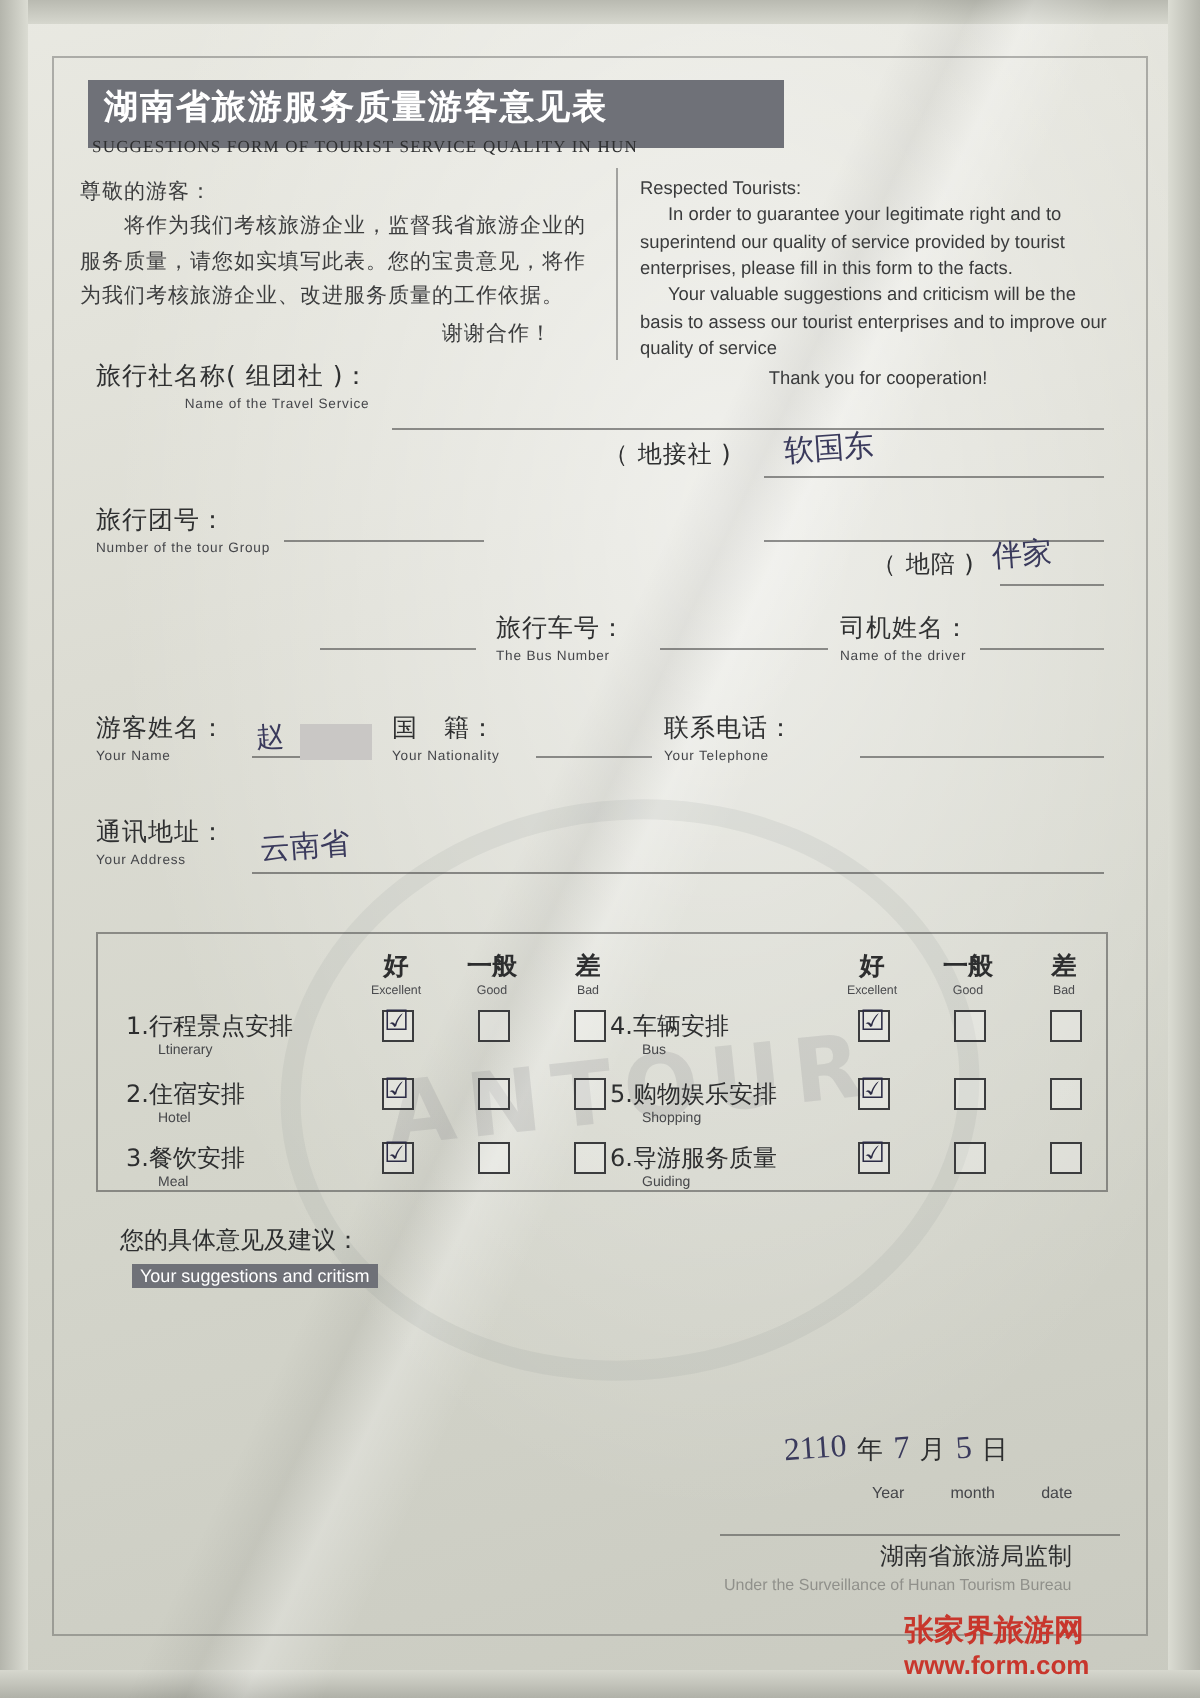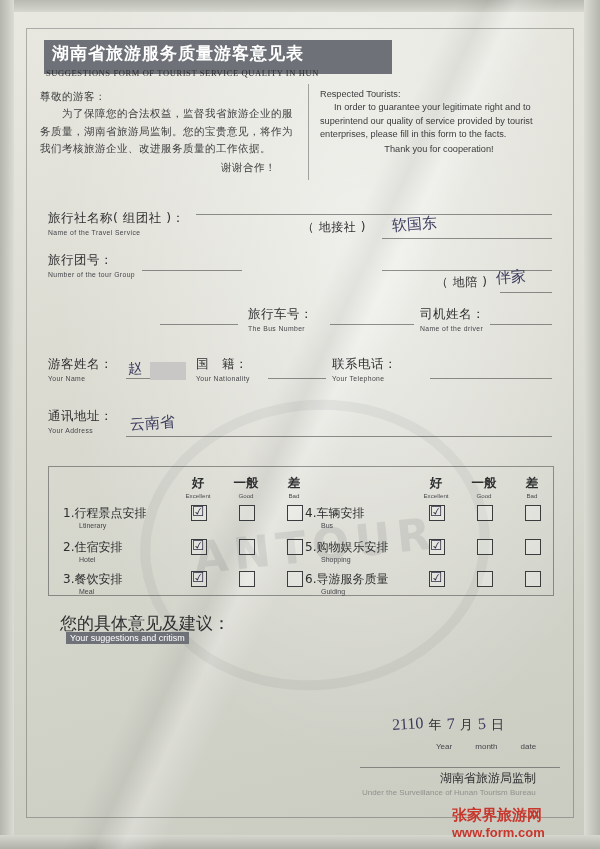--- a/index.html
+++ b/index.html
@@ -96,21 +96,21 @@
   .item-en{font-size:7px;color:#46474a;font-family:"Liberation Sans",sans-serif;white-space:nowrap;}
   .cb{
     position:absolute;width:14px;height:14px;
     border:1px solid #3b3c3e;background:rgba(255,255,255,0.25);
   }
   .tick{
     position:absolute;font-size:14px;line-height:13px;color:#2b2b45;
     font-family:"DejaVu Sans",sans-serif;
   }
 
-  .sugg-cn{position:absolute;left:60px;top:612px;font-size:17px;color:#2d2e2f;font-family:Liberation Mono, monospace;}
+  .sugg-cn{position:absolute;left:60px;top:612px;font-size:12px;color:#2d2e2f;font-family:Liberation Mono, monospace;}
   .sugg-en{
     position:absolute;left:66px;top:632px;padding:1px 4px;
     font-size:9px;color:#ffffff;background:#6f7178;
     font-family:"Liberation Sans",sans-serif;
   }
 
   .date-row{position:absolute;left:392px;top:714px;}
   .date-cn{font-size:13px;color:#2d2e2f;}
   .date-en{font-size:8px;color:#45464a;font-family:"Liberation Sans",sans-serif;}
 
@@ -135,33 +135,34 @@
 
   <div class="watermark">ANTOUR</div>
   <div class="frame"></div>
 
   <div class="title-bar"></div>
   <div class="title-cn">湖南省旅游服务质量游客意见表</div>
   <div class="title-en">SUGGESTIONS FORM OF TOURIST SERVICE QUALITY IN HUN</div>
 
   <div class="intro-cn">
     <span>尊敬的游客：</span>
-    <span class="ind">为了保障您的合法权益，监督我省旅游企业的服务质量，湖南省旅游局监制。您的宝贵意见，将作为我们考核旅游企业、改进服务质量的工作依据。</span>
+    <span class="ind">将作为我们考核旅游企业，监督我省旅游企业的服务质量，请您如实填写此表。您的宝贵意见，将作为我们考核旅游企业、改进服务质量的工作依据。</span>
     <span class="thanks">谢谢合作！</span>
   </div>
 
   <div class="vdiv"></div>
 
   <div class="intro-en">
     <span>Respected Tourists:</span>
     <span class="ind">In order to guarantee your legitimate right and to superintend our quality of service provided by tourist enterprises, please fill in this form to the facts.</span>
+    <span class="ind">Your valuable suggestions and criticism will be the basis to assess our tourist enterprises and to improve our quality of service</span>
     <span class="thanks">Thank you for cooperation!</span>
   </div>
 
-  <div class="row" style="left:48px;top:210px;">
+  <div class="row" style="left:48px;top:180px;text-align:right;">
     <div class="lbl-cn">旅行社名称( 组团社 )：</div>
     <div class="lbl-en" style="margin-top:2px;">Name  of  the  Travel  Service</div>
   </div>
   <div class="line" style="left:196px;top:214px;width:356px;"></div>
   <div class="lbl-cn" style="position:absolute;left:302px;top:219px;font-size:12px;">（ 地接社 )</div>
   <div class="line" style="left:382px;top:238px;width:170px;"></div>
   <div class="hand" style="left:392px;top:215px;">软国东</div>
 
   <div class="row" style="left:48px;top:252px;">
     <div class="lbl-cn">旅行团号：</div>

